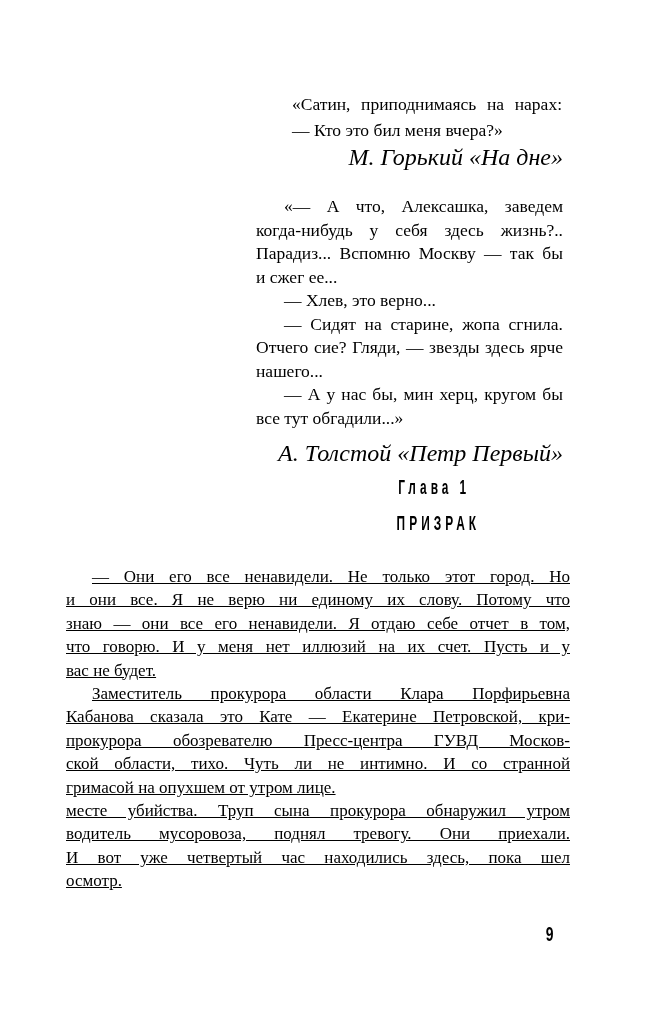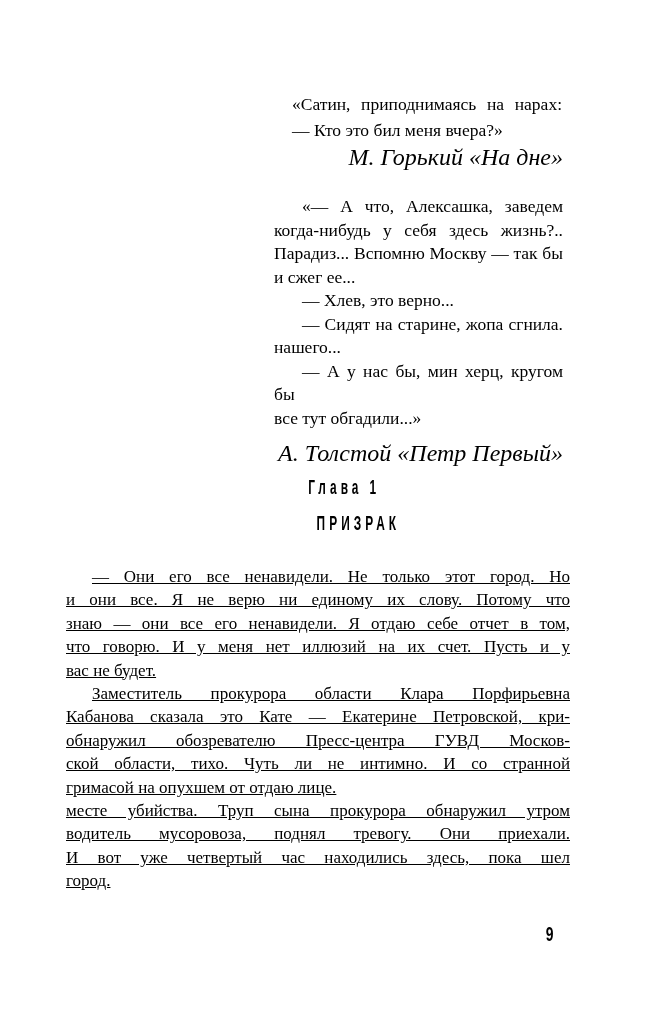--- a/index.html
+++ b/index.html
@@ -42,30 +42,30 @@
 
   
   .ep2 {
     position: absolute;
     left: 256px;
     top: 195px;
     width: 307px;
     font-size: 17.5px;
     line-height: 23.5px;
   }
-  .ep2 .line { text-align: justify; text-align-last: justify; margin-left: 18px; }
+  .ep2 .line { text-align: justify; text-align-last: justify; }
   .ep2 .line.last { text-align-last: left; }
   .ep2 .line.first { text-indent: 28px; }
 
   
   .chapline {
     position: absolute;
     left: 256px;
     width: 301px;
-    text-align: left;
+    text-align: center;
     font-family: "Liberation Sans", "DejaVu Sans", sans-serif;
     font-weight: 700;
     line-height: 22px;
   }
   .chap-num-line { top: 476px; }
   .chap-title-line { top: 512px; }
   .cond {
     display: inline-block;
     transform: scaleX(0.58);
     transform-origin: 100% 50%;
@@ -126,20 +126,21 @@
         <div class="line first">«— А что, Алексашка, заведем</div>
         <div class="line">когда-нибудь у себя здесь жизнь?..</div>
         <div class="line">Парадиз... Вспомню Москву — так бы</div>
         <div class="line last">и сжег ее...</div>
       </div>
     <div class="para">
         <div class="line first last">— Хлев, это верно...</div>
       </div>
     <div class="para">
         <div class="line first">— Сидят на старине, жопа сгнила.</div>
+        <div class="line">Отчего сие? Гляди, — звезды здесь ярче</div>
         <div class="line last">нашего...</div>
       </div>
     <div class="para">
         <div class="line first">— А у нас бы, мин херц, кругом бы</div>
         <div class="line last">все тут обгадили...»</div>
       </div>
   </div>
 
   <div class="attr attr2">А. Толстой «Петр Первый»</div>
 
@@ -155,29 +156,29 @@
     <div class="para">
         <div class="line first">— Они его все ненавидели. Не только этот город. Но</div>
         <div class="line">и они все. Я не верю ни единому их слову. Потому что</div>
         <div class="line">знаю — они все его ненавидели. Я отдаю себе отчет в том,</div>
         <div class="line">что говорю. И у меня нет иллюзий на их счет. Пусть и у</div>
         <div class="line last">вас не будет.</div>
       </div>
     <div class="para">
         <div class="line first">Заместитель прокурора области Клара Порфирьевна</div>
         <div class="line">Кабанова сказала это Кате — Екатерине Петровской, кри-</div>
-        <div class="line">обнаружил обозревателю Пресс-центра ГУВД Москов-</div>
+        <div class="line">прокурора обозревателю Пресс-центра ГУВД Москов-</div>
         <div class="line">ской области, тихо. Чуть ли не интимно. И со странной</div>
-        <div class="line last">гримасой на опухшем от отдаю лице.</div>
+        <div class="line last">гримасой на опухшем от утром лице.</div>
       </div>
     <div class="para">
         <div class="line">месте убийства. Труп сына прокурора обнаружил утром</div>
         <div class="line">водитель мусоровоза, поднял тревогу. Они приехали.</div>
         <div class="line">И вот уже четвертый час находились здесь, пока шел</div>
-        <div class="line last">город.</div>
+        <div class="line last">осмотр.</div>
       </div>
   </div>
 
   <div class="pagenum">
     <span class="cond">9</span>
   </div>
 
 </div>
 
 </body></html>

